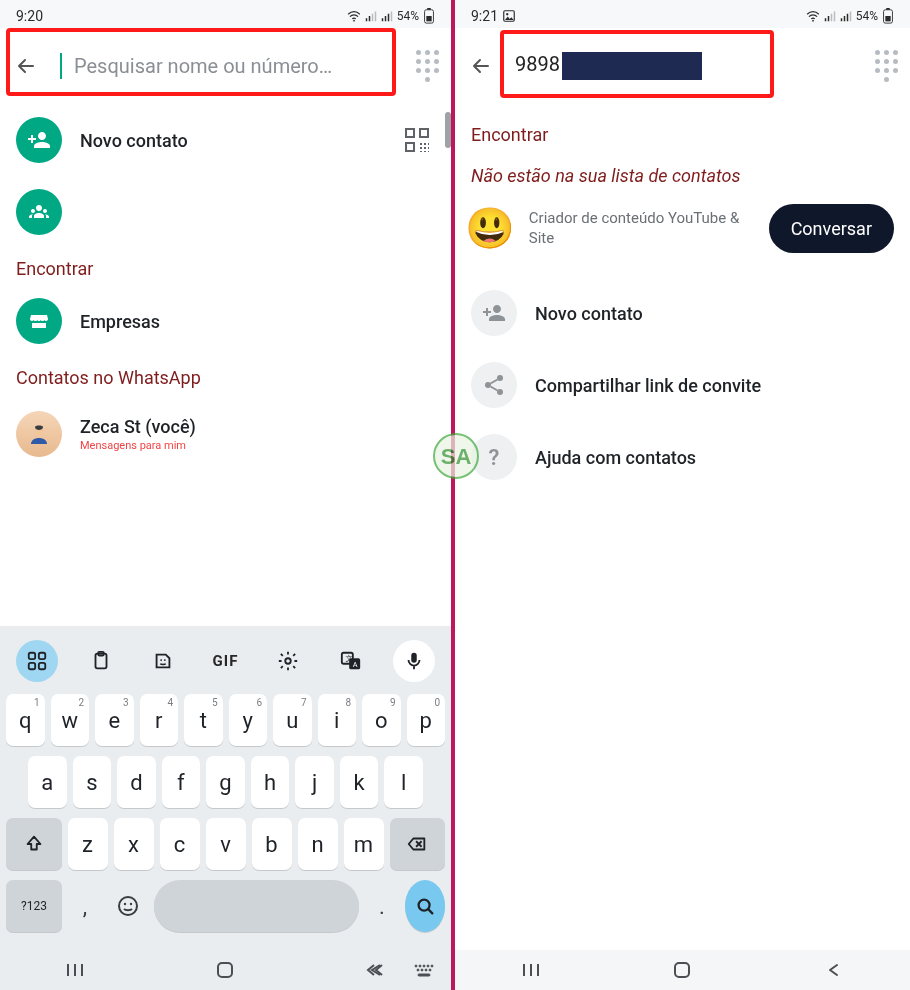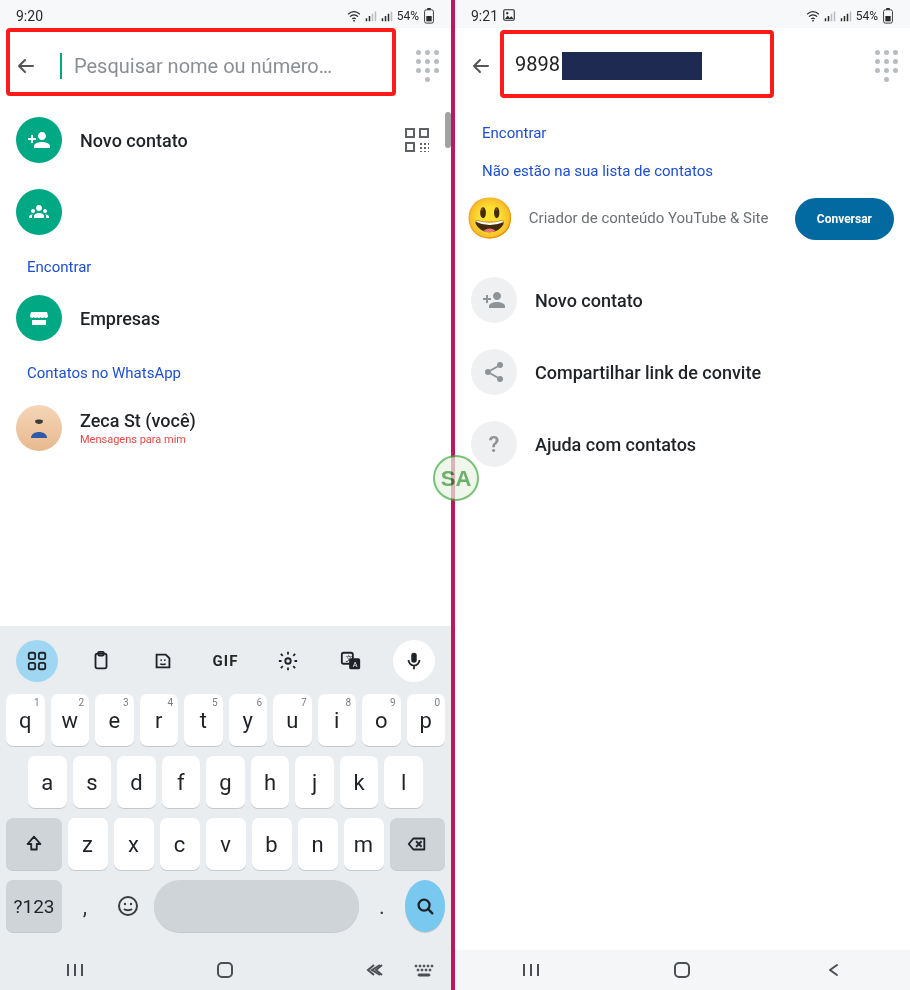--- a/index.html
+++ b/index.html
@@ -102,47 +102,47 @@
     background:#00a884; color:#fff;
   }
   .row .avatar svg { width: 24px; height: 24px; }
   .row .avatar.gray { background:#eef0f2; color:#6e7378; }
   .row .texts { flex:1; display:flex; flex-direction:column; gap:2px; }
   .row .title { font-size:18px; color:#1f2328; font-weight:500; }
   .row .subtitle { font-size:11px; color:#ef4444; }
   .row .trailing { width:36px; display:flex; align-items:center; justify-content:center; color:#5f6368; }
 
   .section-label {
-    font-size: 15px;
-    color: #1d4ed8;
-    padding: 10px 16px 6px 27px;
+    font-size: 18px;
+    color: #7f1d1d;
+    padding: 10px 16px 6px 16px;
   }
 
   .qr-icon {
     width:24px; height:24px;
     display:grid;
     grid-template-columns:1fr 1fr;
     grid-template-rows:1fr 1fr;
     gap:4px;
   }
   .qr-icon span { border:2px solid #5f6368; }
   .qr-icon span:nth-child(4){ border:none;
     background:
       radial-gradient(#5f6368 1px, transparent 1px) 0 0/4px 4px;
   }
 
   
   .emoji-avatar { font-size: 40px; line-height: 1; }
 
   
   .chat-btn {
-    background:#0369a1; color:#fff;
+    background:#0f172a; color:#fff;
     padding: 14px 22px;
     border-radius: 30px;
-    font-size:12px; font-weight:700;
+    font-size:18px; font-weight:400;
   }
 
   
   .result-row {
     display:flex; align-items:center;
     padding: 8px 16px 8px 10px; gap: 14px;
   }
   .result-texts { flex:1; display:flex; flex-direction:column; gap:2px; }
   .result-phone { font-size:18px; color:#1f2328; font-weight:500; display:flex; align-items:center; gap:4px;}
   .result-phone .redact { display:inline-block; width:150px; height:24px; background:#1f2a52; }
@@ -180,41 +180,41 @@
     display:flex; align-items:center; justify-content:center;
     font-size:22px; color:#1f2328;
     position:relative;
     box-shadow: 0 1px 0 rgba(0,0,0,0.15);
   }
   .key sup { position:absolute; top:3px; right:5px; font-size:10px; color:#7a7e83; }
   .kb-row.row2 { padding: 0 22px; }
   .key.func { background:#cfd4d9; max-width:56px; }
   .key.func svg { width:22px; height:22px; }
   .kb-bottom { display:flex; gap:6px; align-items:center; }
-  .key.wide { max-width:none; flex:0 0 56px; background:#cfd4d9; font-size:19px; }
+  .key.wide { max-width:none; flex:0 0 56px; background:#cfd4d9; font-size:12px; }
   .key.space { flex:1; max-width:none; background:#cfd4d9; border-radius:26px; }
   .key.comma, .key.dot { background:transparent; box-shadow:none; color:#3a3d40; font-size:22px; flex:0 0 34px; }
   .key.emoji { background:transparent; box-shadow:none; flex:0 0 40px; }
   .key.search { flex:0 0 56px; background:#79c8ef; border-radius:50%; height:52px; }
   .key.search svg{ width:22px; height:22px; stroke:#1f2328; }
 
   
   .navbar {
     position:absolute; bottom:0; left:0; right:0;
     height:40px;
     display:flex; align-items:center; justify-content:space-around;
     color:#4b4f54;
     background:#f4f6f8;
   }
   .screen-left .navbar { background:#e9edf0; }
   .navbar .nv { width:30px; height:30px; display:flex; align-items:center; justify-content:center; }
 
   
   .watermark {
-    position:absolute; left:431px; top:453px;
+    position:absolute; left:431px; top:431px;
     width:50px; height:50px;
     opacity:0.7;
     pointer-events:none;
   }
   .watermark svg text {
     font-family: "Arial Black", sans-serif;
     font-weight:900;
   }
 
   
@@ -554,21 +554,21 @@
           <circle cx="17" cy="6" r="1"></circle>
           <rect x="5" y="10" width="12" height="2" rx="1"></rect>
         </g>
       </svg>
   </div>
 </div>
 
 <div class="screen">
 
   <div class="status-bar">
-    <span style="display:flex; align-items:flex-start; gap:4px;">
+    <span style="display:flex; align-items:center; gap:4px;">
       <span>9:21</span>
       <svg width="14" height="14" viewBox="0 0 24 24">
           <rect x="3" y="3" width="18" height="18" rx="2" fill="none" stroke="#2b2b2b" stroke-width="2"></rect>
           <circle cx="9" cy="9" r="2" fill="#2b2b2b"></circle>
           <path fill="#2b2b2b" d="M5 19l5-6 3 4 3-3 4 5z"></path>
         </svg>
     </span>
     <span class="status-icons">
       <svg width="14" height="12" viewBox="0 0 24 20">
           <path fill="none" stroke="#2b2b2b" stroke-width="2" d="M2 7c6-6 14-6 20 0M5 11c4-4 10-4 14 0M9 15c2-2 4-2 6 0"></path>
@@ -616,21 +616,21 @@
       <span></span>
         <span></span>
         <span></span>
       <span class="blank"></span>
         <span></span>
         <span class="blank"></span>
     </div>
   </div>
 
   <div class="section-label" style="padding-top:20px;">Encontrar</div>
-  <div class="section-label" style="padding-top:14px; padding-bottom:10px;">Não estão na sua lista de contatos</div>
+  <div class="section-label" style="padding-top:14px; padding-bottom:10px;font-style:italic;">Não estão na sua lista de contatos</div>
 
   <div class="result-row">
     <span class="emoji-avatar">😃</span>
     <div class="result-texts">
       <span class="result-desc">Criador de conteúdo YouTube &amp; Site</span>
     </div>
     <div class="chat-btn">Conversar</div>
   </div>
 
   <div class="row" style="margin-top:16px;">

